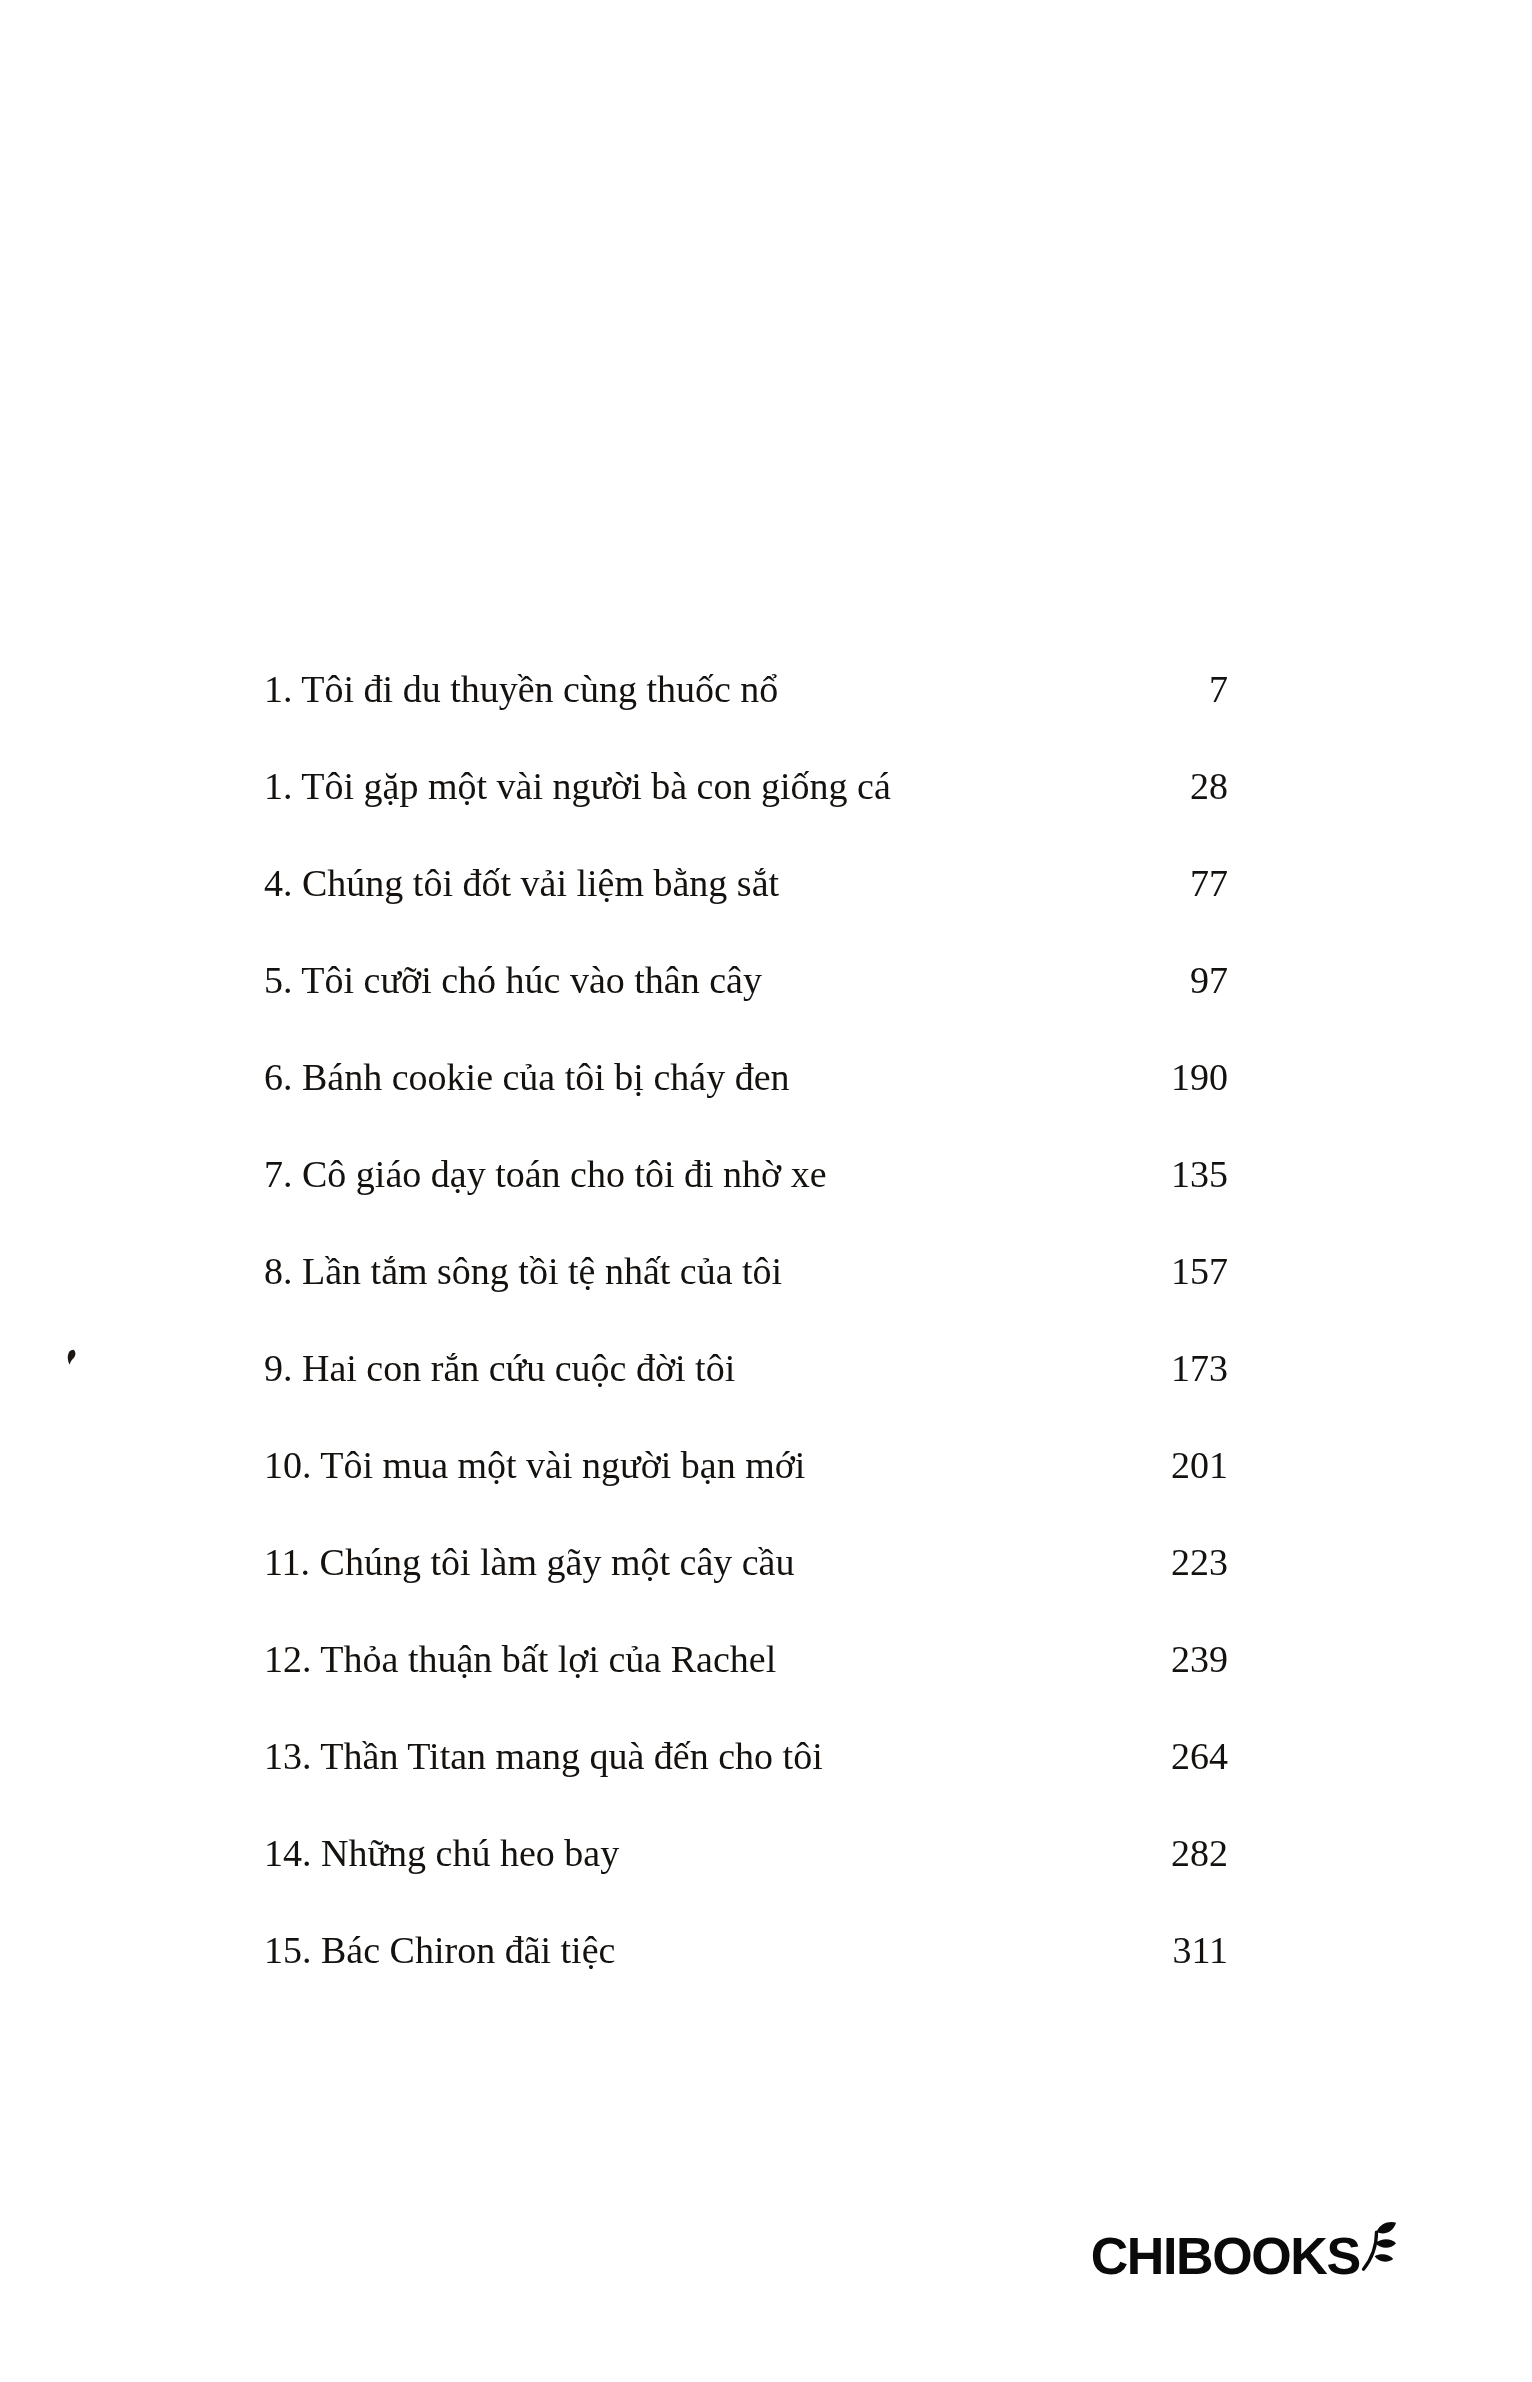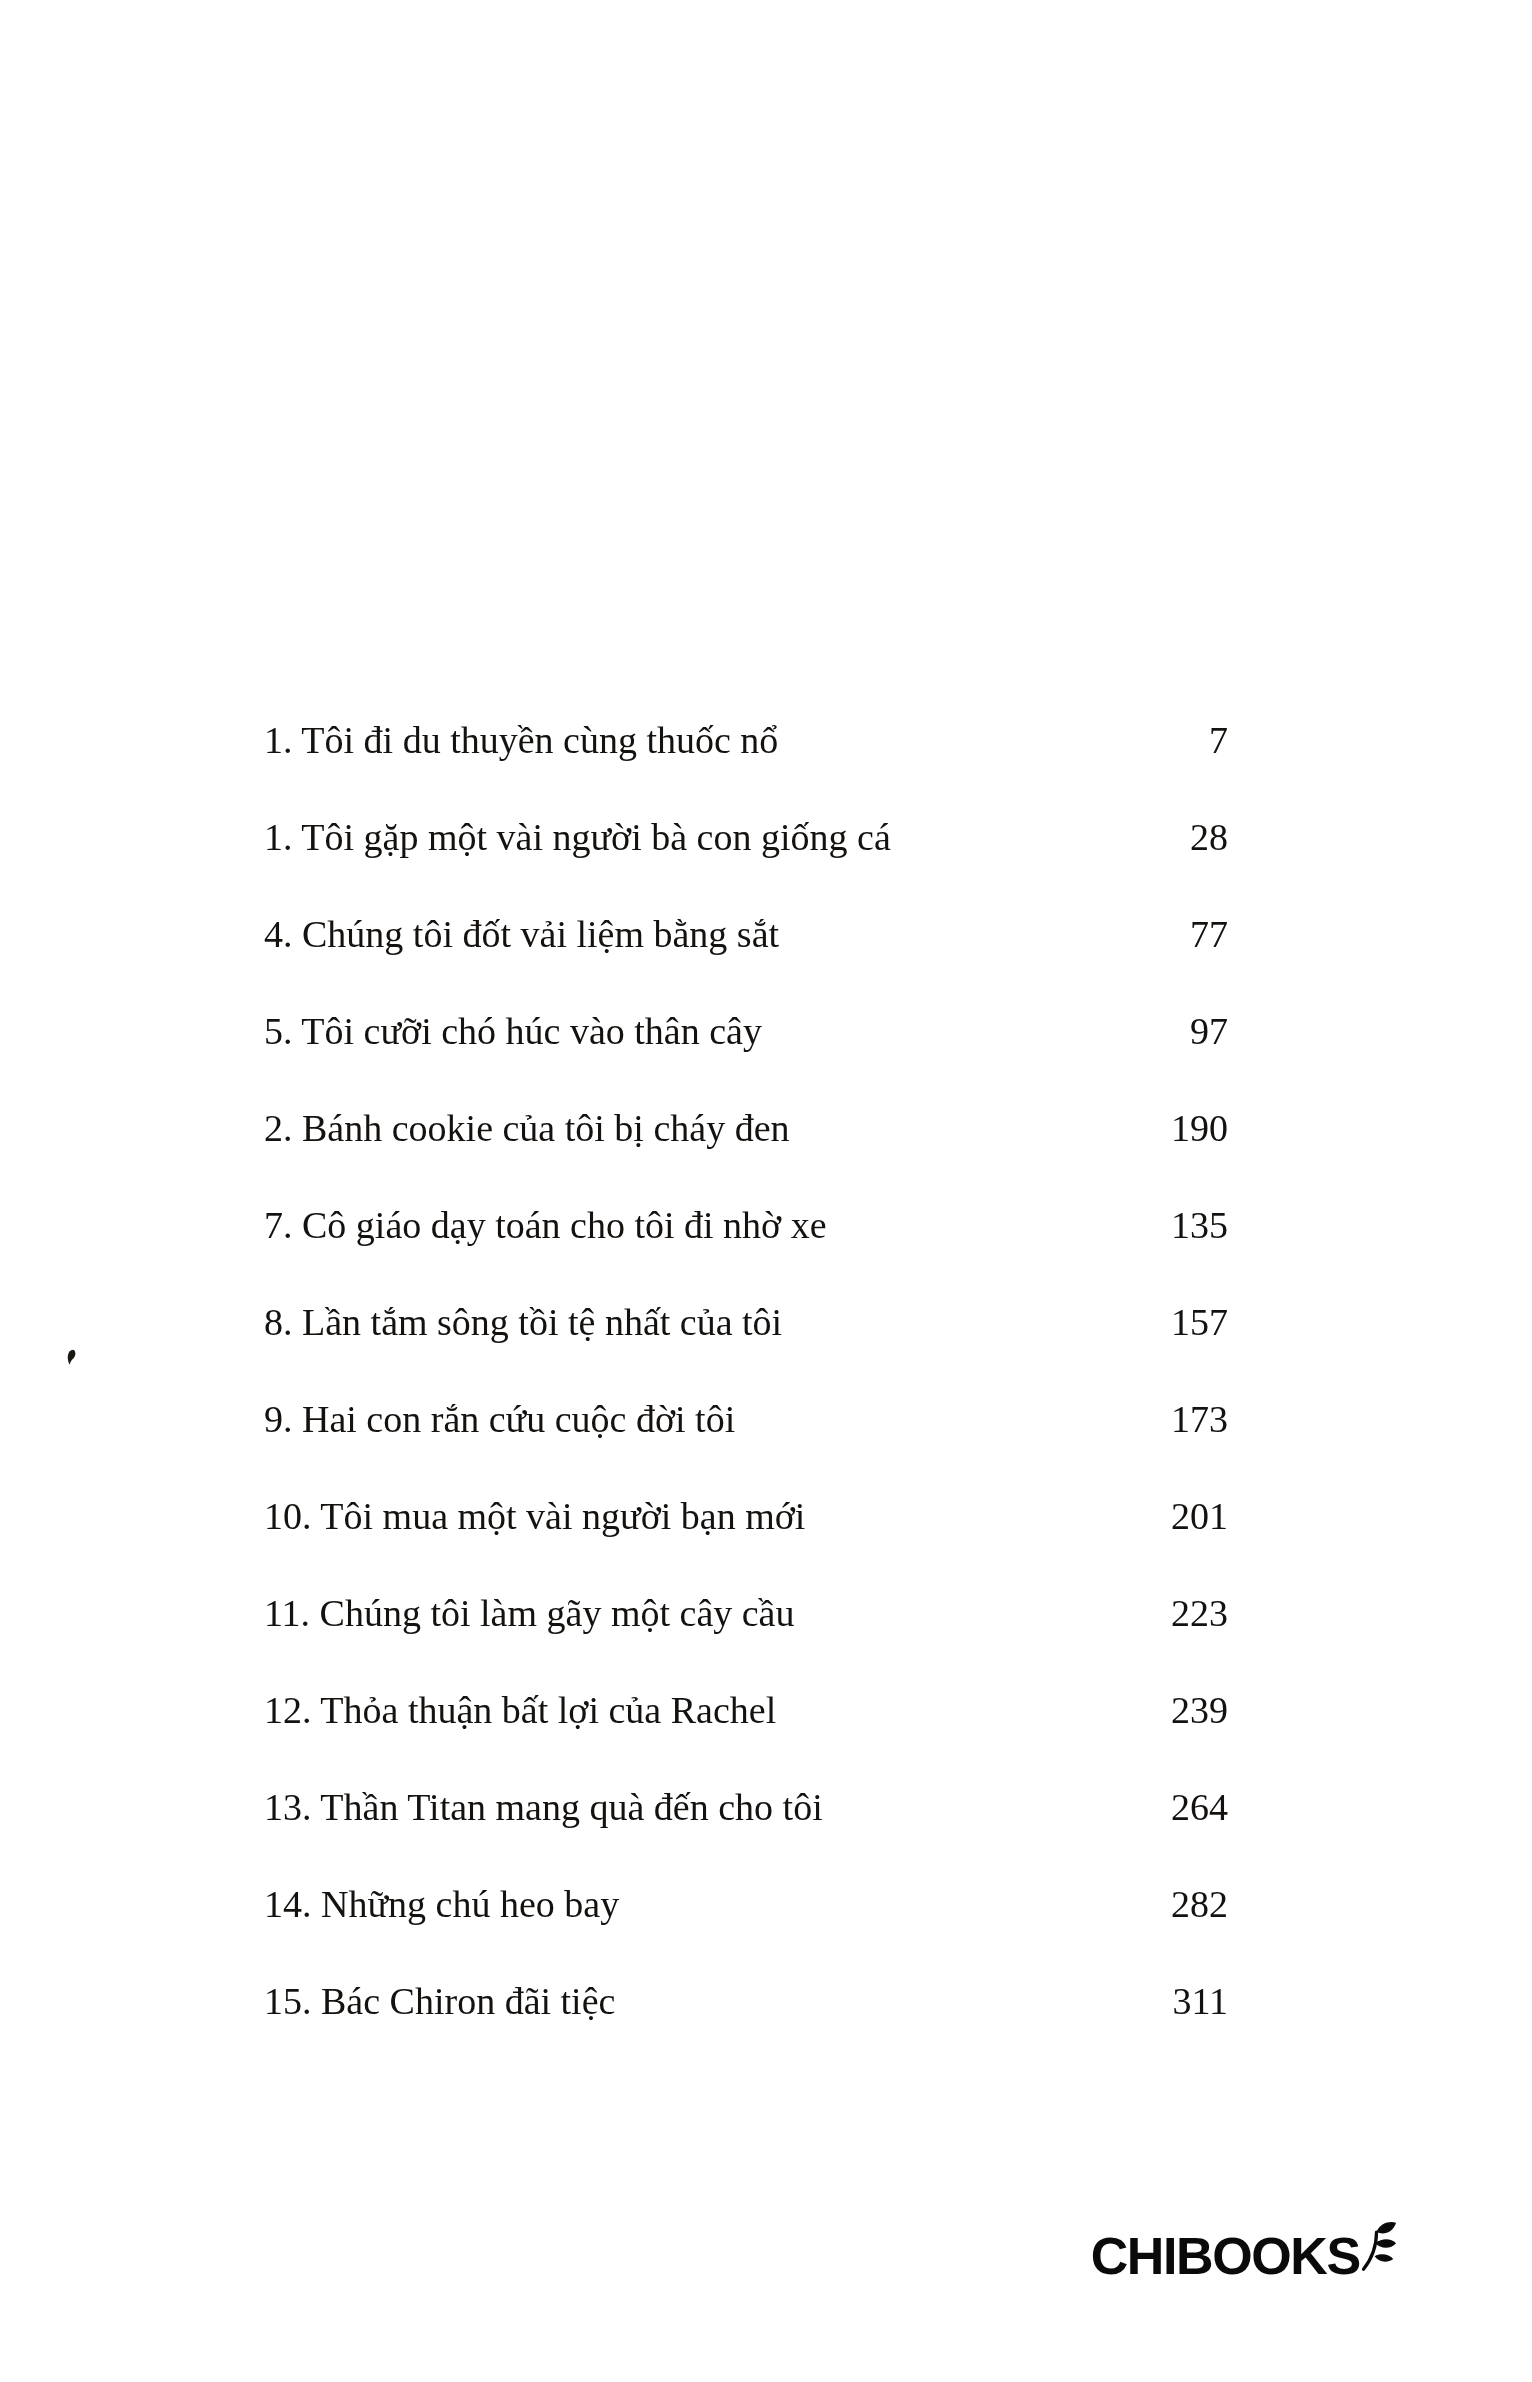--- a/index.html
+++ b/index.html
@@ -42,21 +42,21 @@
   }
   .toc {
     position: absolute;
     top: 667px;
     left: 0;
     width: 100%;
   }
   .toc-row {
     display: flex;
     justify-content: space-between;
-    align-items: flex-end;
+    align-items: flex-start;
     height: 97px;
     font-size: 38px;
     line-height: 1.2;
   }
   .toc-label {
     white-space: nowrap;
     color: #14110e;
   }
   .toc-page {
     white-space: nowrap;
@@ -115,21 +115,21 @@
   </div>
         <div class="toc-row">
     <span class="toc-label">4. Chúng tôi đốt vải liệm bằng sắt</span>
     <span class="toc-page">77</span>
   </div>
         <div class="toc-row">
     <span class="toc-label">5. Tôi cưỡi chó húc vào thân cây</span>
     <span class="toc-page">97</span>
   </div>
         <div class="toc-row">
-    <span class="toc-label">2. Bánh cookie của tôi bị cháy đen</span>
+    <span class="toc-label">6. Bánh cookie của tôi bị cháy đen</span>
     <span class="toc-page">190</span>
   </div>
         <div class="toc-row">
     <span class="toc-label">7. Cô giáo dạy toán cho tôi đi nhờ xe</span>
     <span class="toc-page">135</span>
   </div>
         <div class="toc-row">
     <span class="toc-label">8. Lần tắm sông tồi tệ nhất của tôi</span>
     <span class="toc-page">157</span>
   </div>

